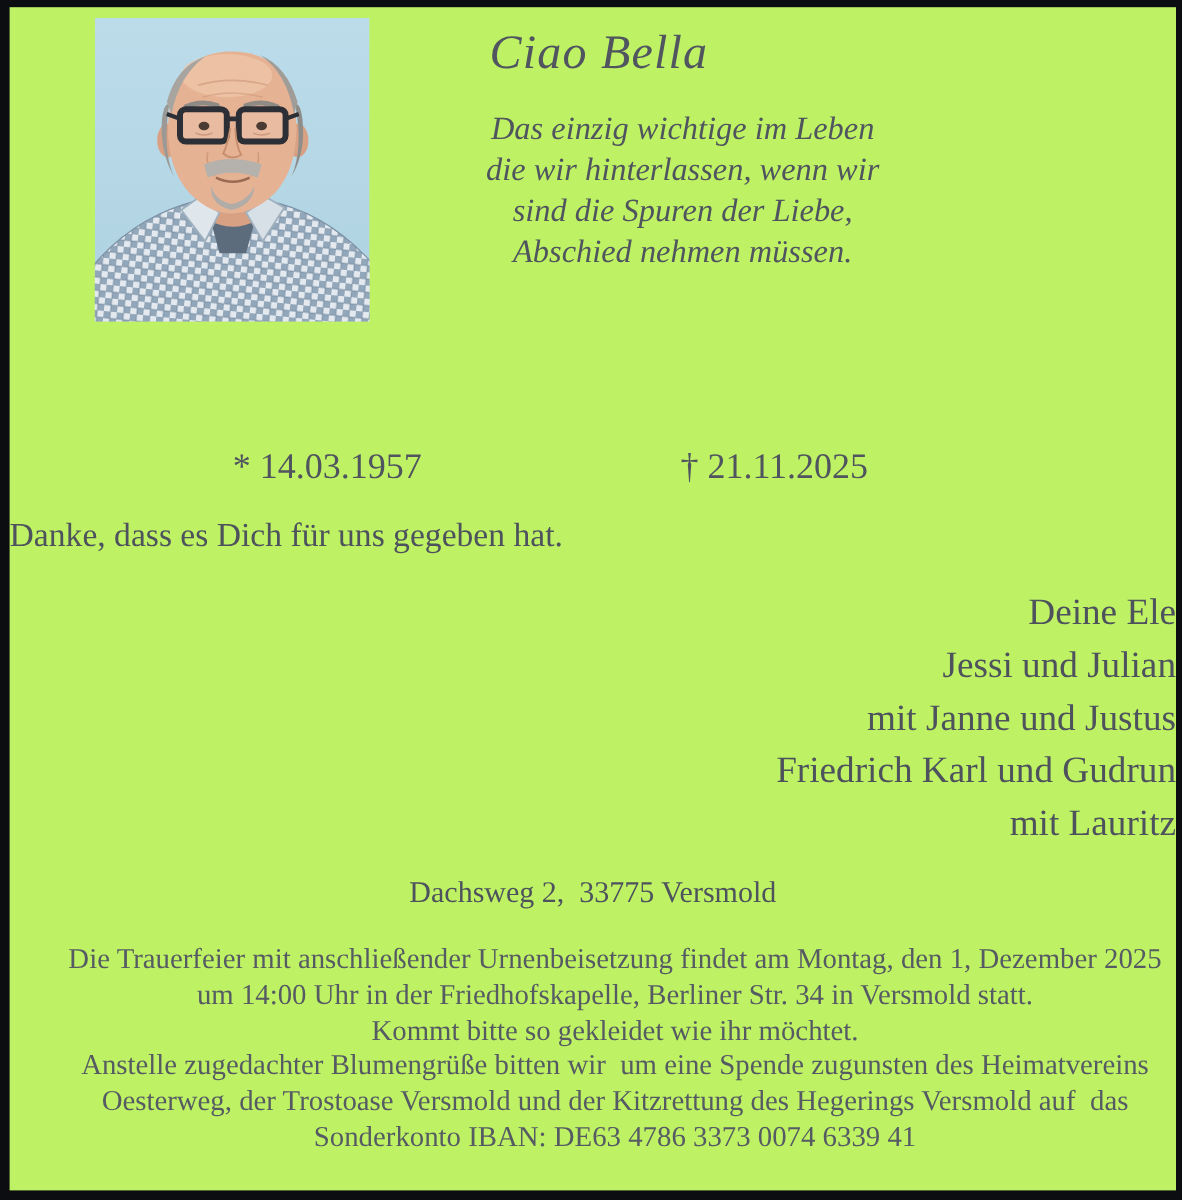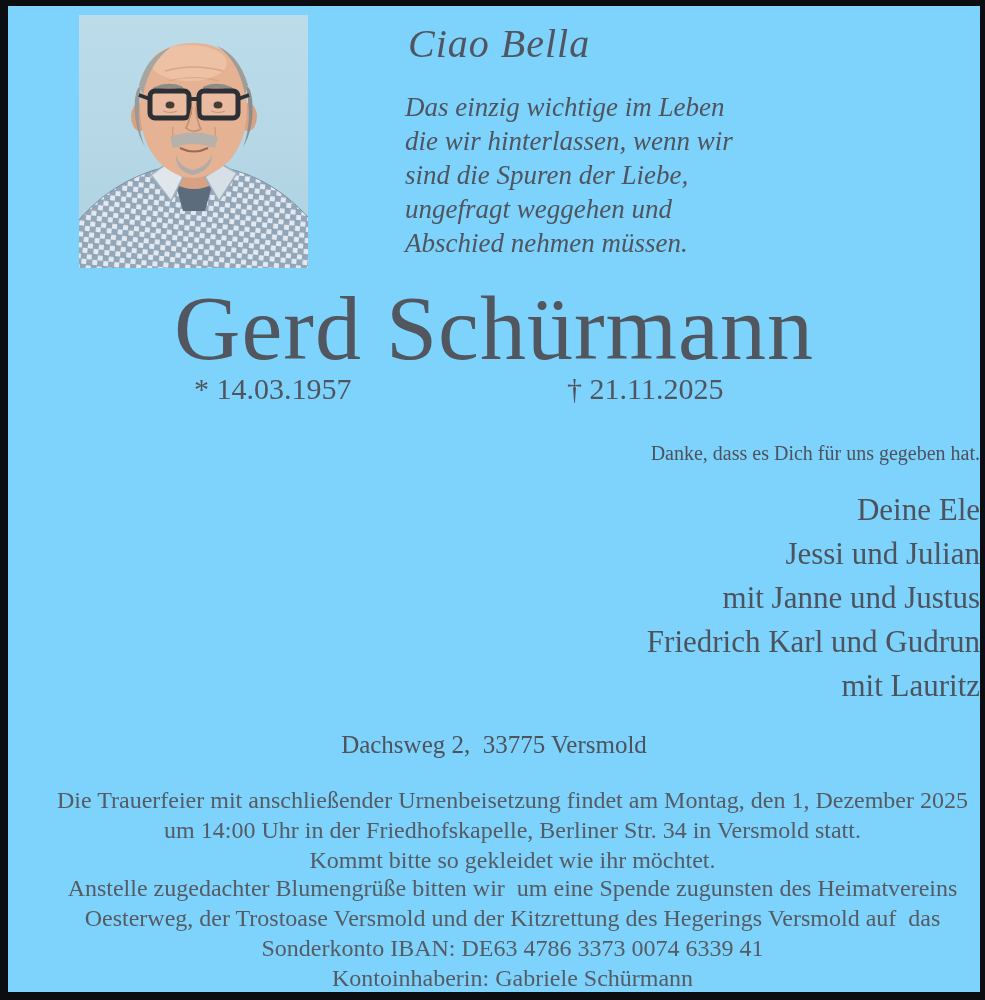--- a/index.html
+++ b/index.html
@@ -12,21 +12,21 @@
     position:relative;
     width:985px;height:1000px;
     background:#0b0d10;
     box-sizing:border-box;
     overflow:hidden;
   }
   .card{
     position:absolute;
     left:8px;top:6px;
     width:972px;height:986px;
-    background:#7dd3fc;
+    background:#bef264;
     overflow:hidden;
     text-decoration:underline;
   }
   .txt{color:#4d525c;}
   .photo{
     position:absolute;left:71px;top:9px;
     width:229px;height:253px;
     display:block;
   }
   .headline{
@@ -36,36 +36,37 @@
     letter-spacing:1px;
     color:#50555f;
   }
   .verse{
     position:absolute;left:397px;top:84px;
     font-style:italic;
     font-size:27px;
     line-height:34px;
     color:#4f545e;
     white-space:nowrap;
+    text-align:center;
   }
   .deceased-name{
     position:absolute;left:0;top:272px;
     width:100%;
     text-align:center;
     font-size:92px;
     line-height:100px;
     color:#52565f;
     letter-spacing:1px;
   }
   .dates{position:absolute;left:0;top:366px;width:100%;height:42px;font-size:30px;color:#4f545e;}
   .dates .birth{position:absolute;left:186px;}
   .dates .death{position:absolute;left:559px;}
   .thanks{
     position:absolute;left:0;top:425px;width:100%;
-    text-align:right;font-size:20px;color:#4d525c;margin-top:11px;
+    text-align:left;font-size:28px;color:#4d525c;
   }
   .family{
     position:absolute;left:0;top:482px;width:100%;
     text-align:right;
     font-size:31px;line-height:44px;
     color:#4d525c;
   }
   .address{
     position:absolute;left:0;top:725px;width:100%;
     text-align:center;font-size:25px;color:#4d525c;
@@ -156,25 +157,23 @@
 
       <path d="M97,140 Q100,152 114,155 Q128,152 133,140 Q132,156 114,160 Q96,156 97,140 Z" fill="#b0ada8"></path>
     </svg>
 
     <div class="headline">Ciao Bella</div>
 
     <div class="verse">
       <div>Das einzig wichtige im Leben</div>
       <div>die wir hinterlassen, wenn wir</div>
       <div>sind die Spuren der Liebe,</div>
-      <div>ungefragt weggehen und</div>
       <div>Abschied nehmen müssen.</div>
     </div>
 
-    <div class="deceased-name">Gerd Schürmann</div>
 
     <div class="dates">
       <span class="birth">* 14.03.1957</span>
       <span class="death">† 21.11.2025</span>
     </div>
 
     <div class="thanks txt">Danke, dass es Dich für uns gegeben hat.</div>
 
     <div class="family">
       <div>Deine Ele</div>
@@ -189,17 +188,16 @@
     <div class="funeral">
       <div>Die Trauerfeier mit anschließender Urnenbeisetzung findet am Montag, den 1, Dezember 2025</div>
       <div>um 14:00 Uhr in der Friedhofskapelle, Berliner Str. 34 in Versmold statt.</div>
       <div>Kommt bitte so gekleidet wie ihr möchtet.</div>
     </div>
 
     <div class="donation">
       <div>Anstelle zugedachter Blumengrüße bitten wir  um eine Spende zugunsten des Heimatvereins</div>
       <div>Oesterweg, der Trostoase Versmold und der Kitzrettung des Hegerings Versmold auf  das</div>
       <div>Sonderkonto IBAN: DE63 4786 3373 0074 6339 41</div>
-      <div>Kontoinhaberin: Gabriele Schürmann</div>
     </div>
 
   </div>
 </div>
 
 </body></html>

